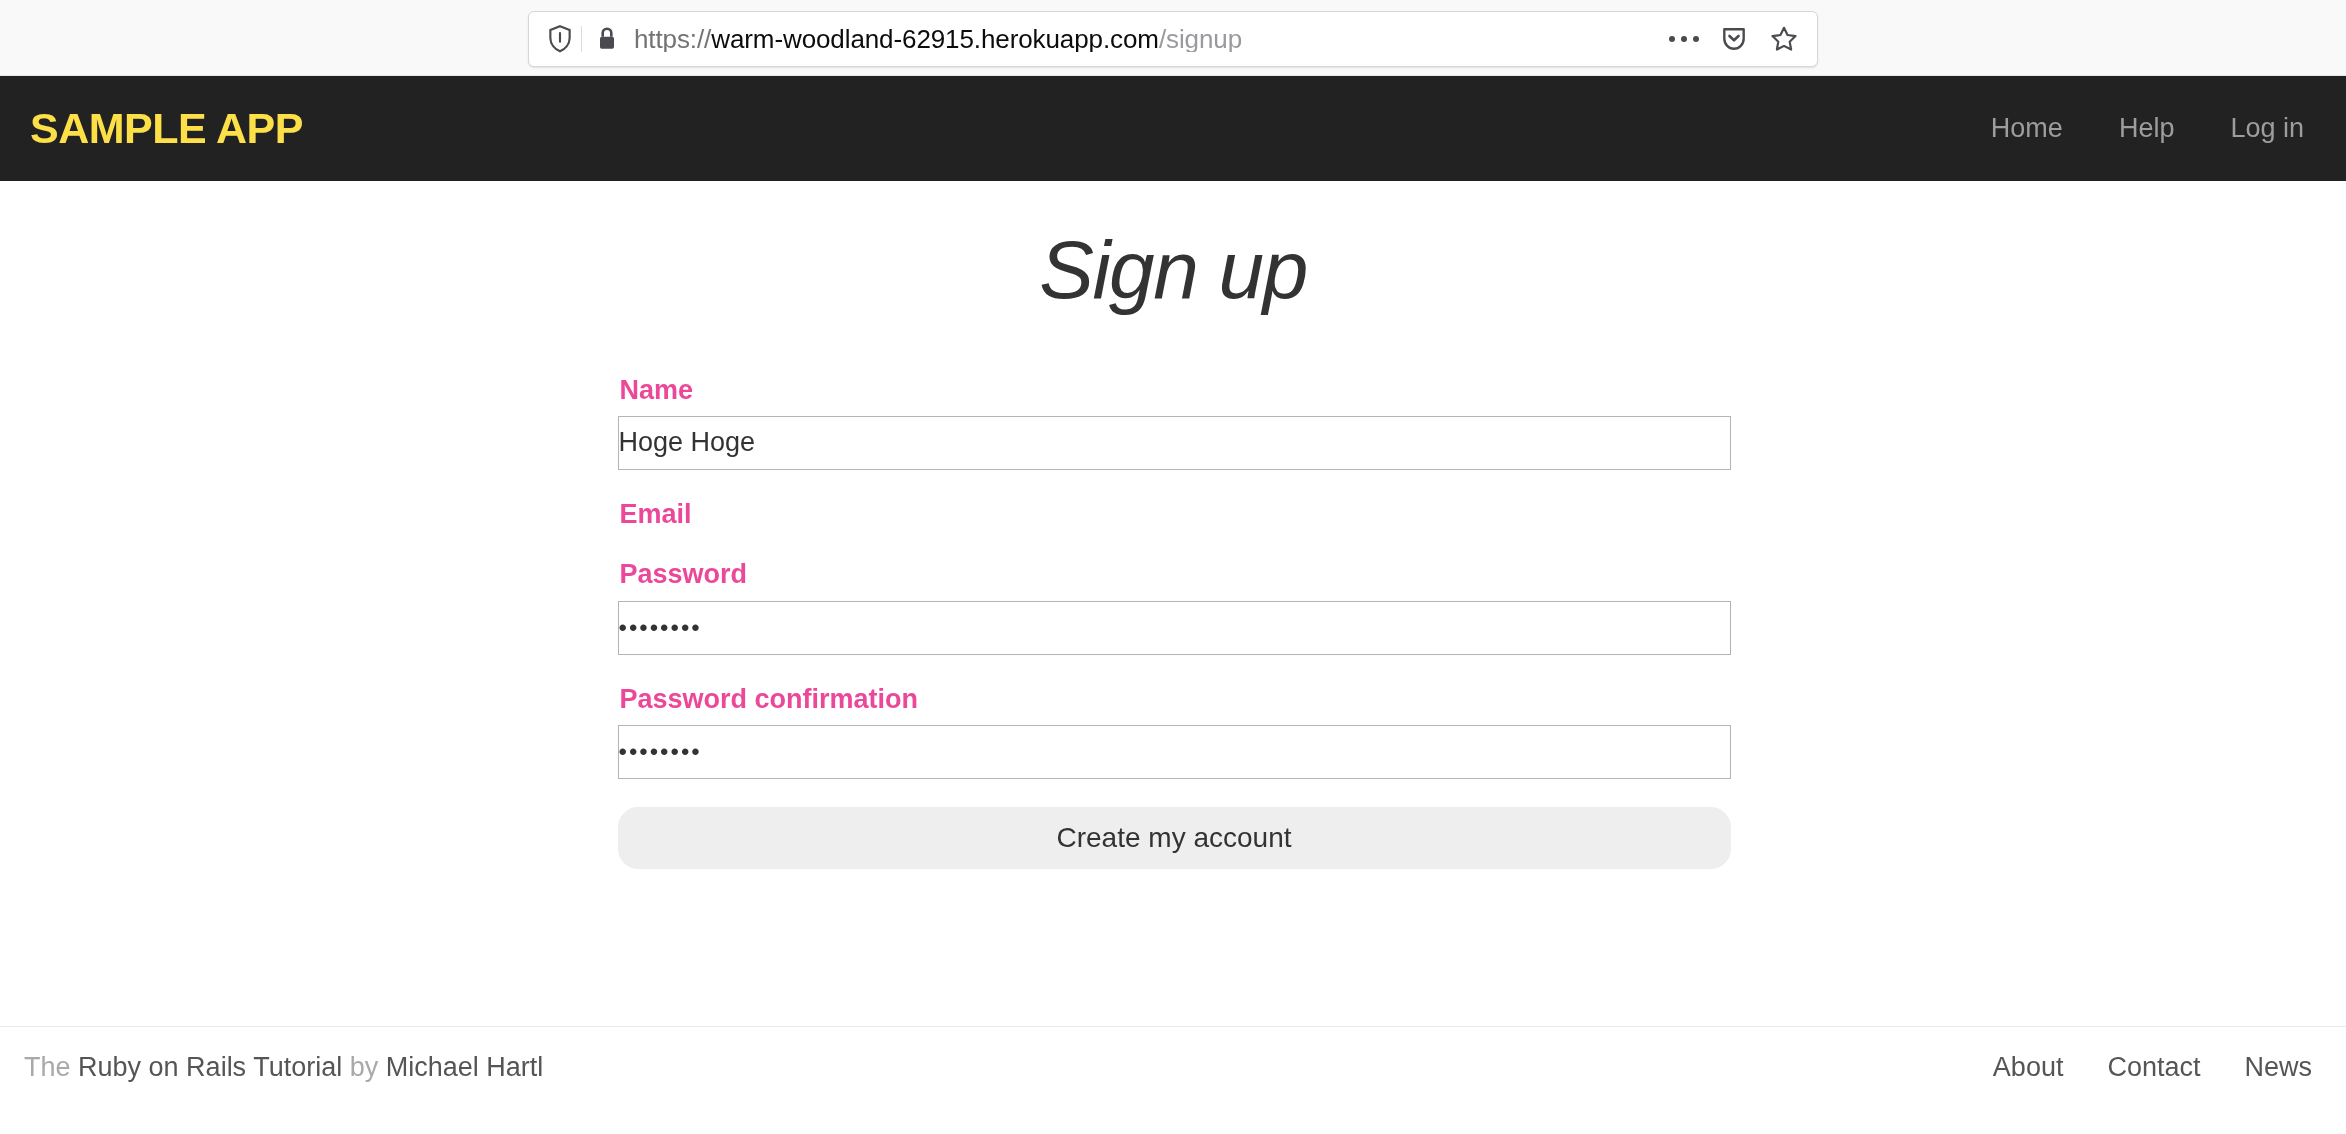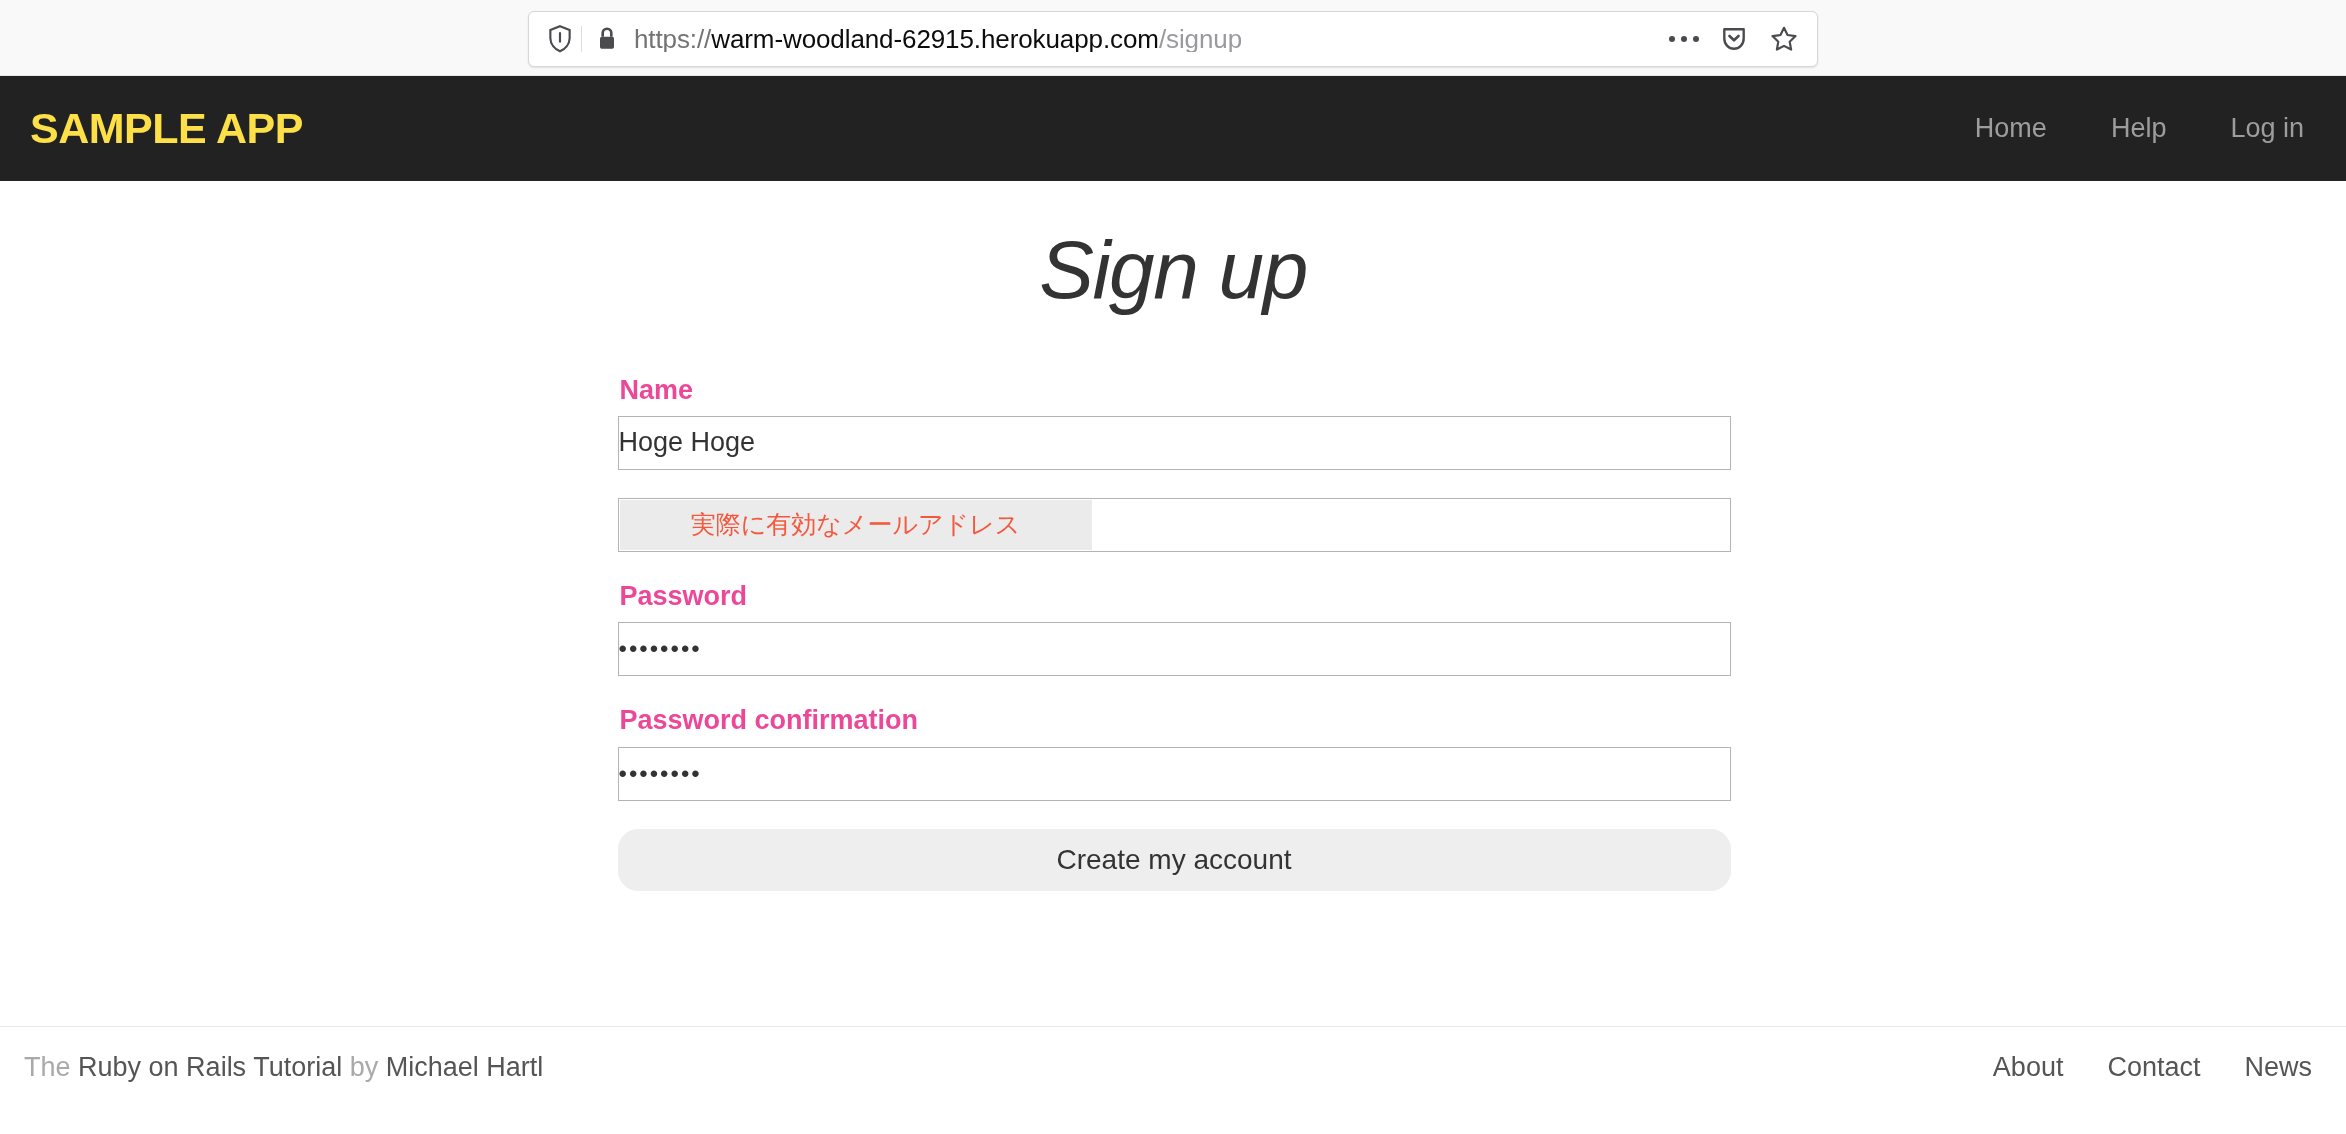--- a/index.html
+++ b/index.html
@@ -105,21 +105,21 @@
     color: #fde047;
     font-size: 43px;
     font-weight: bold;
     letter-spacing: -0.5px;
     line-height: 1;
     text-decoration: none;
   }
   .nav-links {
     display: flex;
     align-items: center;
-    gap: 8px;
+    gap: 0;
   }
   .nav-links a {
     color: #9d9d9d;
     font-size: 27px;
     text-decoration: none;
     padding: 0 28px;
     line-height: 1;
   }
   .nav-links a:last-child { padding-right: 8px; }
 
@@ -319,25 +319,21 @@
     <div class="form-inner">
 
       <div class="field-group first">
         <div class="field-label">Name</div>
         <div class="text-input">
           <span class="value">Hoge Hoge</span>
         </div>
       </div>
 
       <div class="field-group">
-        <div class="text-input email-input">
-          <span class="email-highlight">
-            <span class="email-ime-text">実際に有効なメールアドレス</span>
-          </span>
-        </div>
+        <div class="field-label">Email</div>
       </div>
 
       <div class="field-group">
         <div class="field-label">Password</div>
         <div class="text-input">
           <span class="pw-dots">••••••••</span>
         </div>
       </div>
 
       <div class="field-group">

